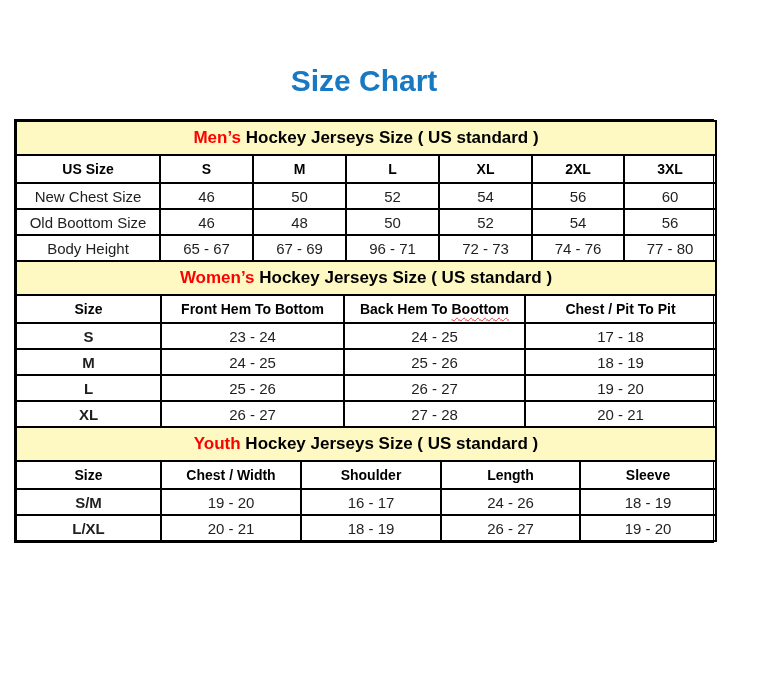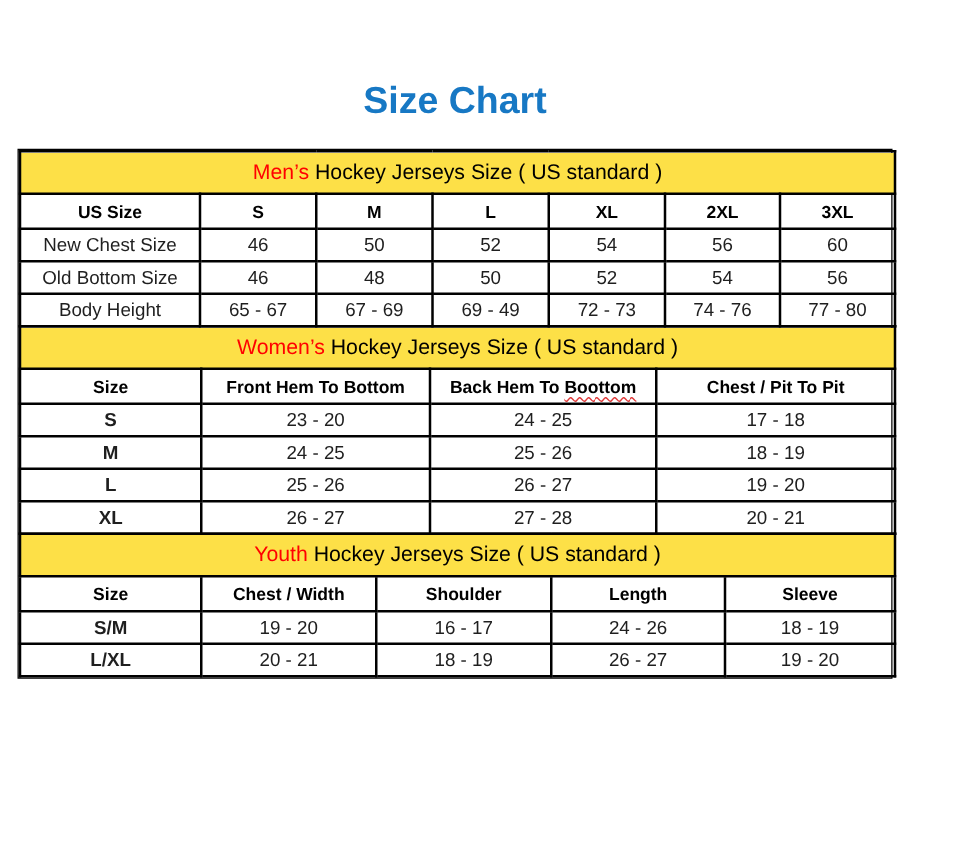--- a/index.html
+++ b/index.html
@@ -33,24 +33,24 @@
   th, td {
     border: 2px solid #000;
     text-align: center;
     vertical-align: middle;
     padding: 0 2px;
     font-size: 15px;
     overflow: hidden;
     white-space: nowrap;
   }
   tr.band td {
-    background: #fde047;
+    background: #fef9c3;
     height: 32px;
     font-size: 17px;
-    font-weight: normal;
+    font-weight: bold;
     color: #000;
   }
   tr.band .red { color: #ff0000; }
   tr.head th {
     height: 26px;
     font-weight: bold;
     color: #000;
     font-size: 14px;
   }
   tr.data td { height: 24px; color: #1f1f1f; }
@@ -99,33 +99,33 @@
       <tr class="data">
         <td>New Chest Size</td>
         <td>46</td>
         <td>50</td>
         <td>52</td>
         <td>54</td>
         <td>56</td>
         <td>60</td>
       </tr>
       <tr class="data">
-        <td>Old Bottom Size</td>
+        <td>Old Boottom Size</td>
         <td>46</td>
         <td>48</td>
         <td>50</td>
         <td>52</td>
         <td>54</td>
         <td>56</td>
       </tr>
       <tr class="data">
         <td>Body Height</td>
         <td>65 - 67</td>
         <td>67 - 69</td>
-        <td>69 - 49</td>
+        <td>96 - 71</td>
         <td>72 - 73</td>
         <td>74 - 76</td>
         <td>77 - 80</td>
       </tr>
     </tbody>
       </table>
 
     <table>
       <colgroup>
         <col style="width:145px">
@@ -138,21 +138,21 @@
         <td colspan="4"><span class="red">Women’s</span><span> Hockey Jerseys Size ( US standard )</span></td>
       </tr>
       <tr class="head">
         <th>Size</th>
         <th>Front Hem To Bottom</th>
         <th><span>Back Hem To </span><span class="sq">Boottom</span></th>
         <th>Chest / Pit To Pit</th>
       </tr>
       <tr class="data">
         <td class="lbl-b">S</td>
-        <td>23 - 20</td>
+        <td>23 - 24</td>
         <td>24 - 25</td>
         <td>17 - 18</td>
       </tr>
       <tr class="data">
         <td class="lbl-b">M</td>
         <td>24 - 25</td>
         <td>25 - 26</td>
         <td>18 - 19</td>
       </tr>
       <tr class="data">

